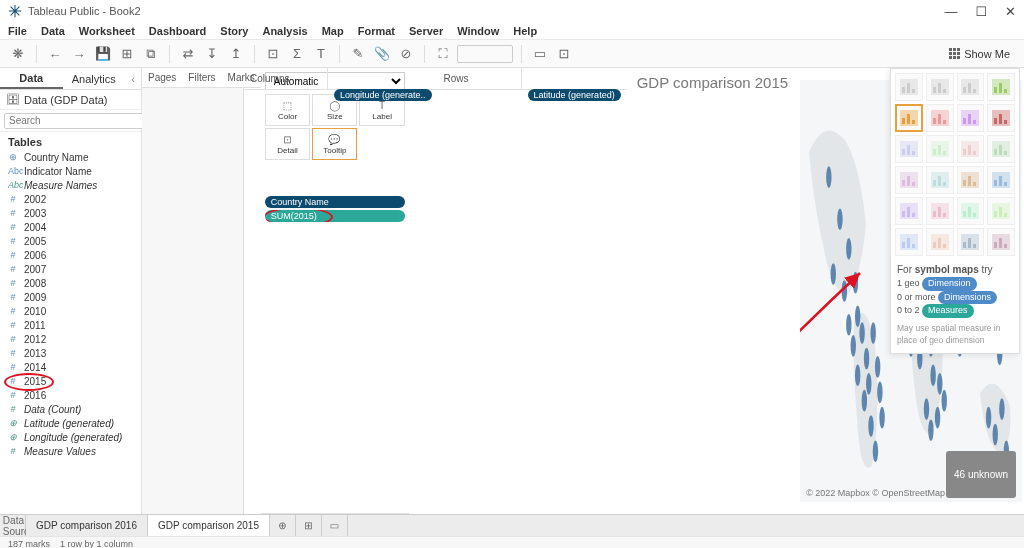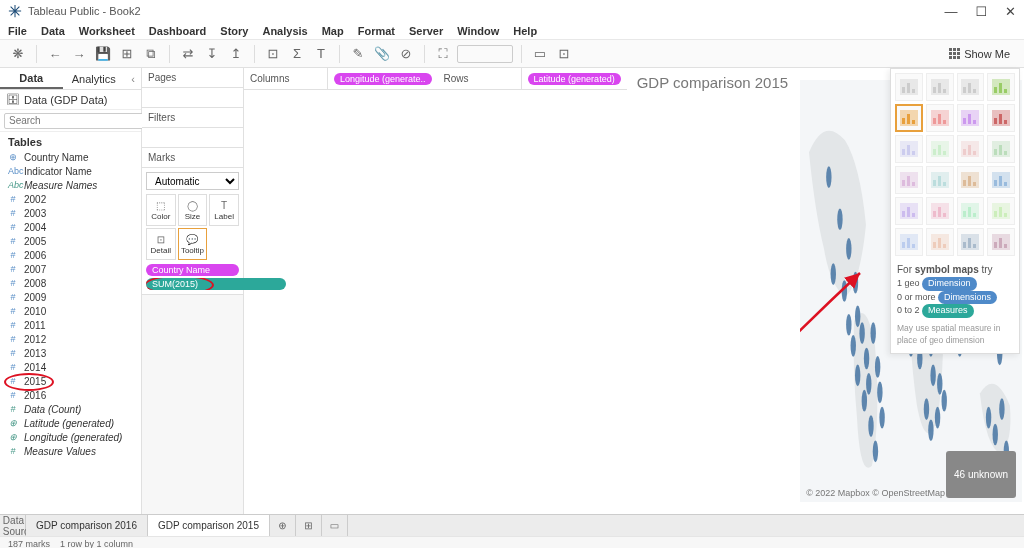--- a/index.html
+++ b/index.html
@@ -35,32 +35,32 @@
 .search-row input { flex:1; border:1px solid #ccc; border-radius:2px; font-size:10px; padding:1px 4px; height:16px; }
 .tables-h { font-weight:600; padding: 4px 8px 2px; font-size:11px; }
 .fields { flex:1; overflow:auto; padding-bottom:6px; }
 .field { display:flex; align-items:center; padding: 1px 8px; gap:6px; font-size:10px; cursor:pointer; height:14px; }
 .field .fi { width:10px; font-size:9px; text-align:center; color:#5a8fc7; }
 .field.me { font-style: italic; }
 .field.me .fi { color: #4a9a8a; }
 .field.circled { position:relative; }
 .field.circled::after { content:""; position:absolute; left:4px; top:-1px; width:46px; height:14px; border:2px solid #d12; border-radius:50%; pointer-events:none; }
 
-.midpane { width: 102px; border-right: 1px solid #e0e0e0; background:#f7f7f7; display:flex; flex-direction:column; }
+.midpane { width: 102px; border-right: 1px solid #e0e0e0; background:#f7f7f7; display:flex; flex-direction:row; }
 .shelf-h { height:20px; display:flex; align-items:center; padding:0 6px; font-size:10px; color:#555; border-bottom:1px solid #e0e0e0; background:#fff; }
 .shelf-body { min-height:20px; border-bottom:1px solid #e0e0e0; background:#fff; }
 .marks-body { padding:4px; background:#fff; border-bottom:1px solid #e0e0e0; }
 .marks-sel { width:100%; border:1px solid #ccc; font-size:10px; height:18px; padding:0 4px; background:#fff; }
 .marks-grid { display:grid; grid-template-columns:repeat(3,1fr); gap:2px; margin-top:4px; }
 .marks-cell { border:1px solid #ddd; height:32px; display:flex; flex-direction:column; align-items:center; justify-content:center; font-size:8px; gap:1px; cursor:pointer; background:#fff; }
 .marks-cell.sel { border-color:#e8a03c; }
 .marks-cell .ci { font-size:10px; color:#666; }
 .pills { margin-top:4px; display:flex; flex-direction:column; gap:2px; }
 .pill { border-radius:9px; font-size:9px; color:#fff; padding:1px 6px; overflow:hidden; white-space:nowrap; text-overflow:ellipsis; }
-.pill.dim { background:#d946ef; }
+.pill.dim { background:#0c4a6e;margin-top:32px; }
 .pill.mea { background:#2ca89a; width: 140px; position:relative; }
 .pill.mea.circled::after { content:""; position:absolute; left:-2px; top:-3px; width:66px; height:16px; border:2px solid #d12; border-radius:50%; pointer-events:none; }
 
 .centerpane { flex:1; display:flex; flex-direction:row; position:relative; }
 .rc-shelf { display:flex; height:22px; border-bottom:1px solid #e0e0e0; }
 .rc-shelf .lab { width:84px; display:flex; align-items:center; padding:0 6px; font-size:10px; color:#555; border-right:1px solid #e0e0e0; }
 .rc-shelf .drop { flex:1; display:flex; align-items:center; padding:0 6px; }
 .viz-title { padding:6px 10px; font-size:15px; color:#787878; }
 .map-wrap { flex:1; position:relative; background:#f7f8f9; margin:12px 2px; overflow:hidden; }
 .map-wrap svg { width:100%; height:100%; }

